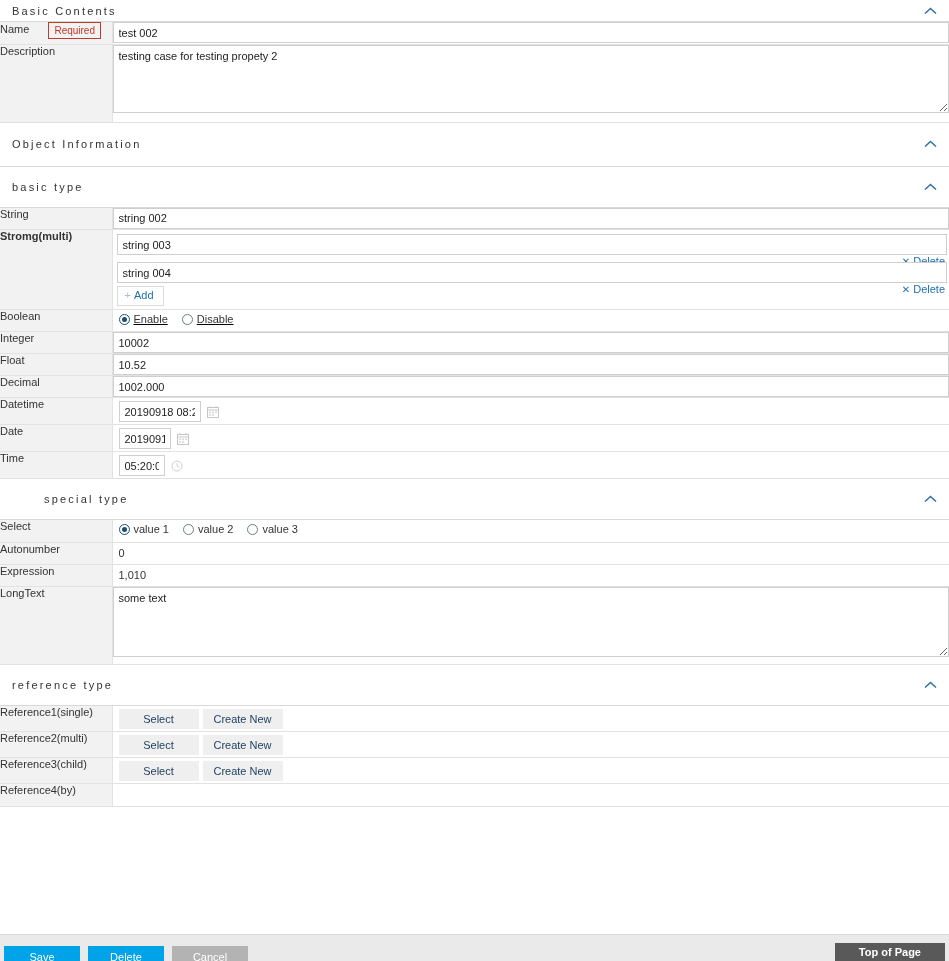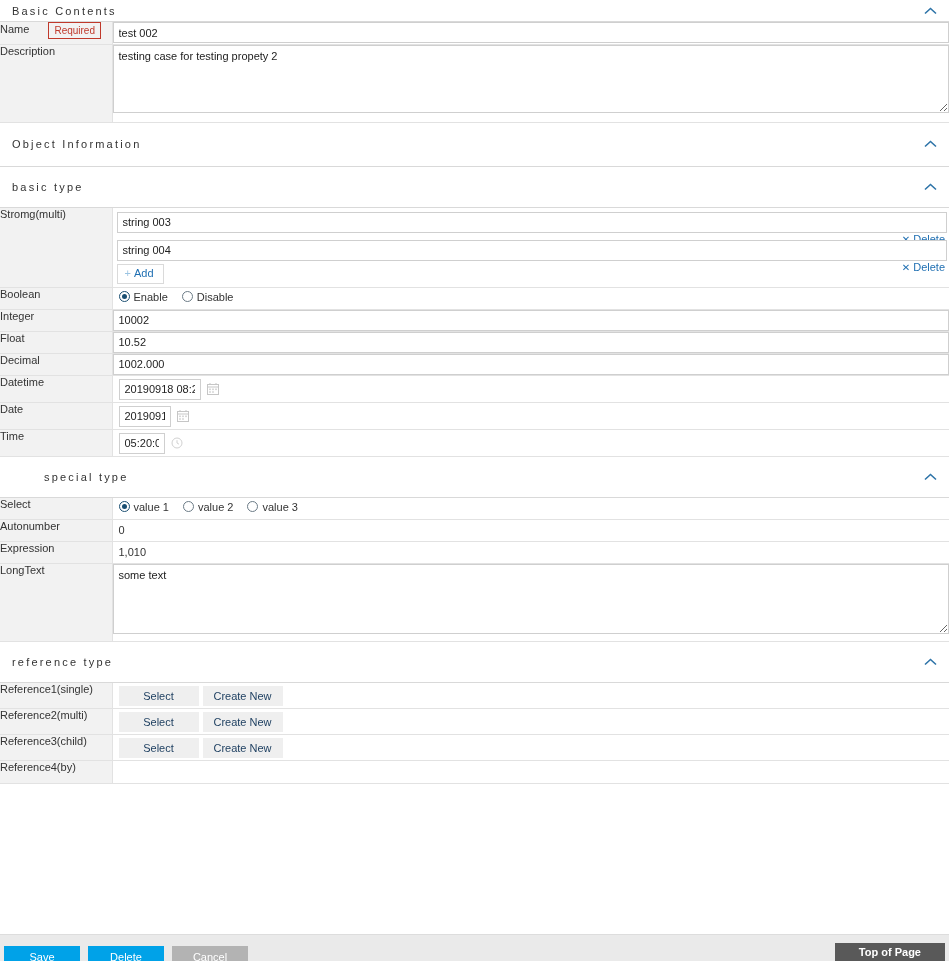--- a/index.html
+++ b/index.html
@@ -176,23 +176,31 @@
     <span class="title">basic type</span>
     <span class="chev">
       <svg width="13" height="9" viewBox="0 0 13 9">
           <path d="M1 7 L6.5 2 L12 7" stroke="#2e74a8" stroke-width="1.6" fill="none"></path>
         </svg>
     </span>
   </div>
 
   <table class="frm">
     <tbody>
-
-    <tr>
-      <td class="lbl" style="height:68px;">
+        <tr>
+      <td class="lbl" style="height:22px;">
+        <span>String</span>
+      </td>
+      <td class="val">
+        <input class="txt full" value="string 002" style="">
+      </td>
+    </tr>
+
+    <tr>
+      <td class="lbl" style="height:68px;font-weight:bold;">
         <span>Stromg(multi)</span>
       </td>
       <td class="val" style="padding:0;">
         <div class="multi-wrap">
           <div class="multi-line">
             <input class="txt" value="string 003" style="">
             <span class="del-link">
               <span class="x">✕</span><span>Delete</span>
             </span>
           </div>
@@ -206,21 +214,21 @@
             <span class="plus">+</span><span>Add</span>
           </div>
         </div>
       </td>
     </tr>
 
     <tr>
       <td class="lbl" style="height:22px;">
         <span>Boolean</span>
       </td>
-      <td class="val" style="padding:0;">
+      <td class="val" style="padding:0;text-decoration:underline;">
         <div class="radio-row">
           <label class="radio-item">
             <span class="rdo on"></span>
             <span>Enable</span>
           </label>
           <label class="radio-item">
             <span class="rdo"></span>
             <span>Disable</span>
           </label>
         </div>

